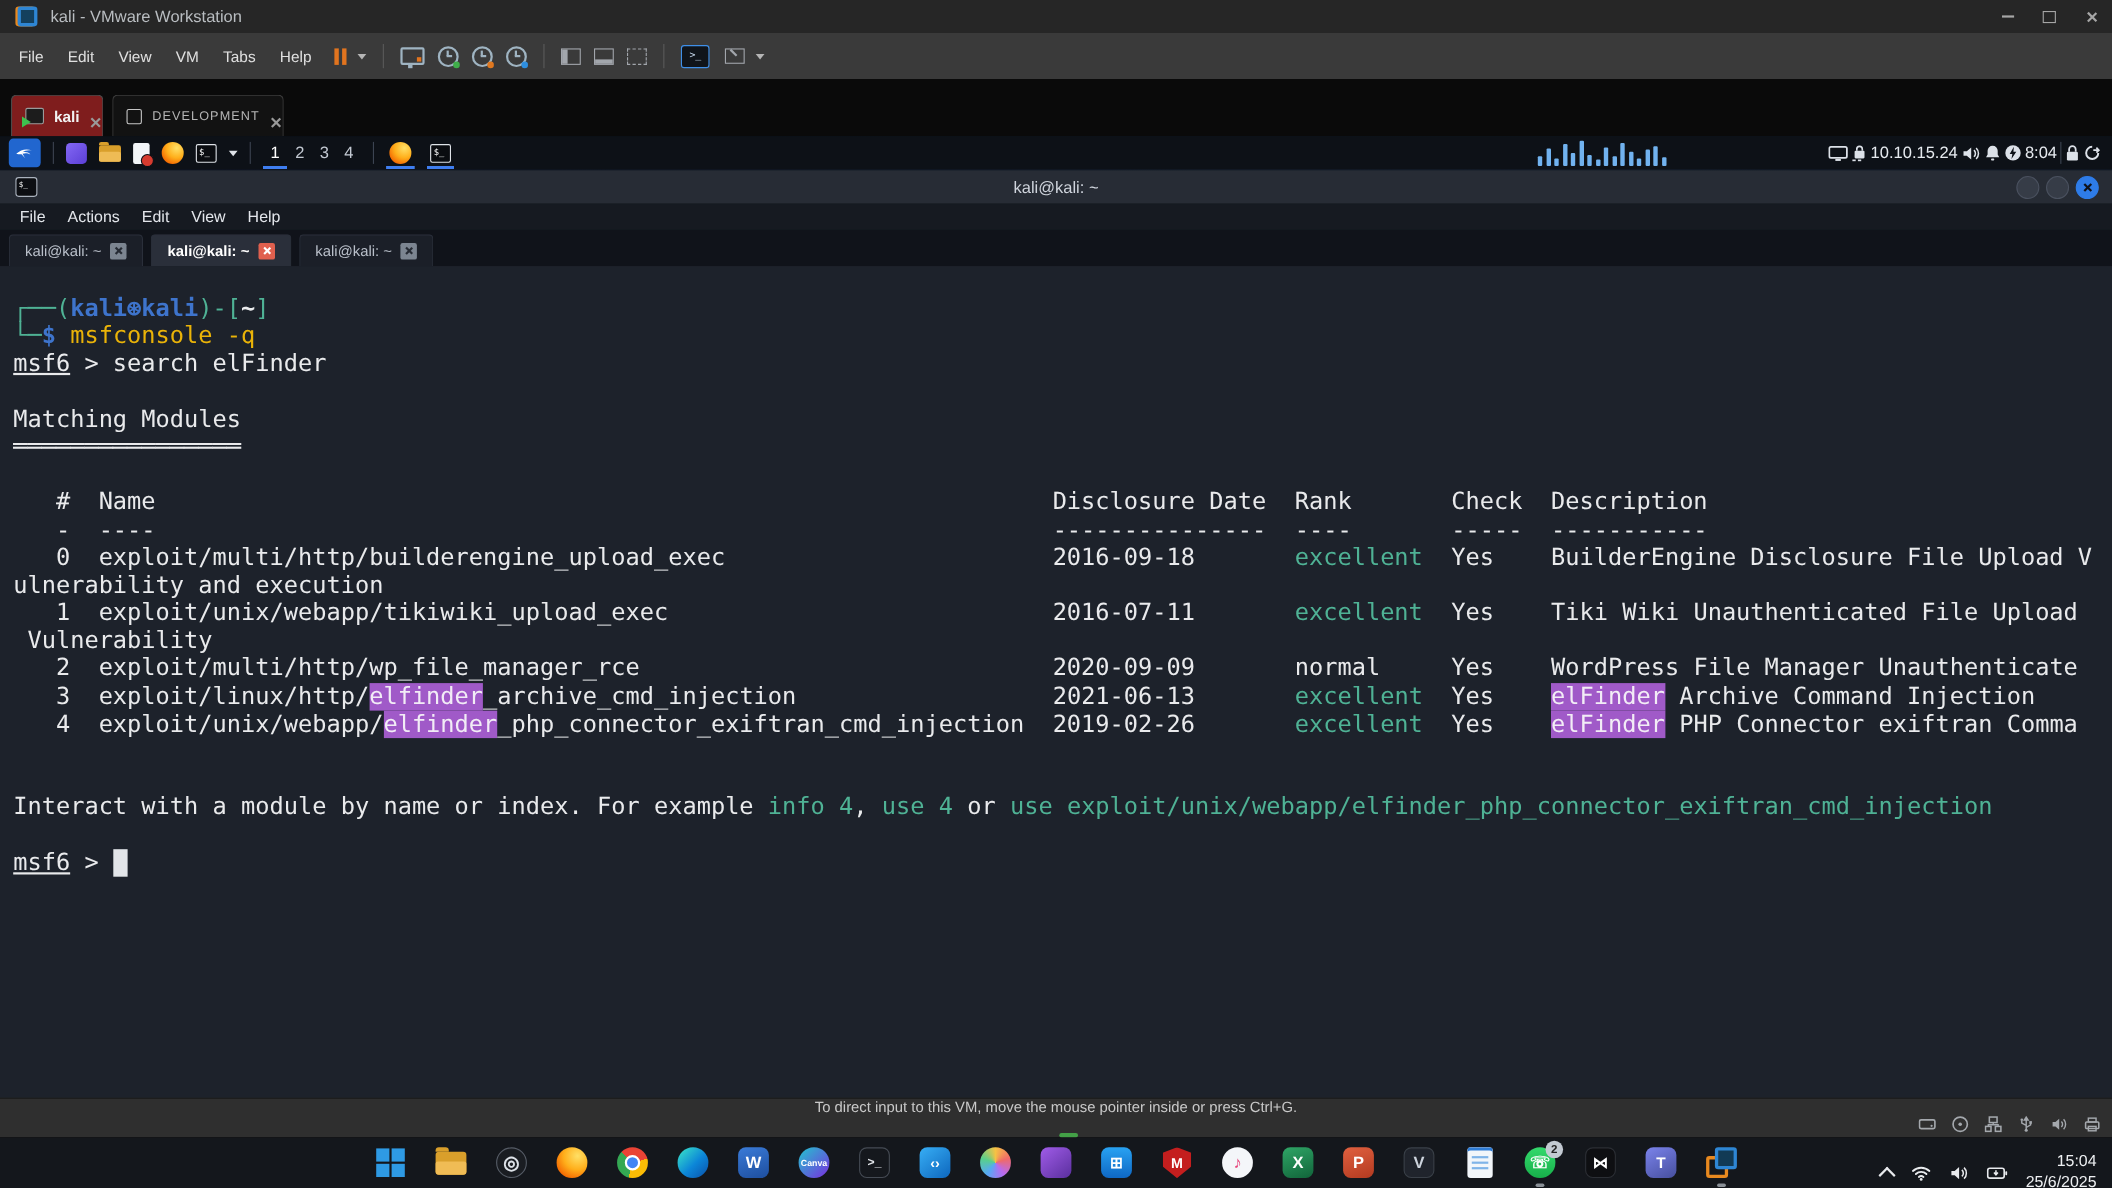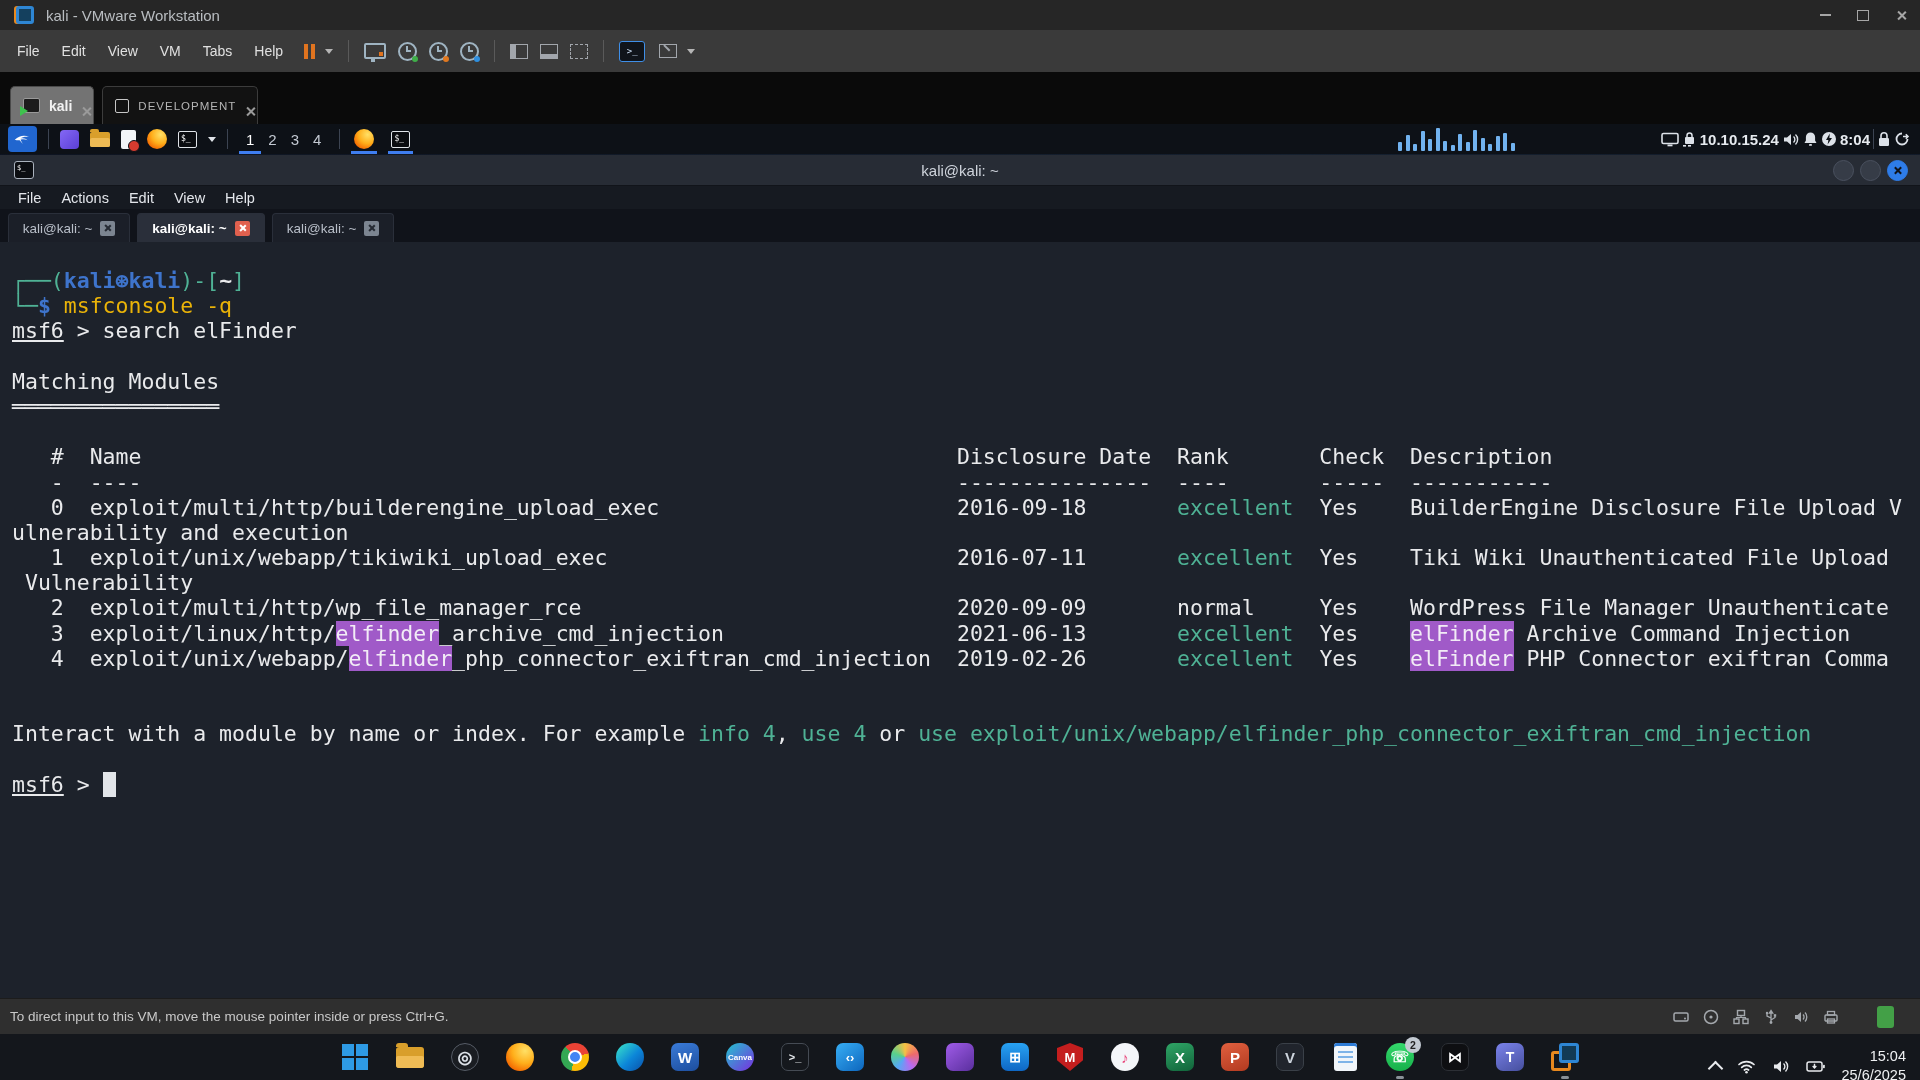--- a/index.html
+++ b/index.html
@@ -40,21 +40,21 @@
   .pane.v::before{content:"";position:absolute;left:0;top:0;width:5px;height:100%;background:#a2a6ac;}
   .pane.h::before{content:"";position:absolute;left:0;bottom:0;width:100%;height:4px;background:#a2a6ac;}
   .pane.d{border-style:dashed;}
   .consolebox{width:24px;height:19px;background:#10141a;border:1.5px solid #3f8fe8;border-radius:3px;color:#cfe2f8;font:9px "DejaVu Sans Mono",monospace;display:flex;align-items:center;justify-content:center;margin:0 6px;}
   .fs-ico{width:16px;height:12px;border:1.5px solid #a2a6ac;position:relative;margin:0 4px 0 8px;}
   .fs-ico::before{content:"";position:absolute;left:3px;top:2px;width:8px;height:1.5px;background:#a2a6ac;transform:rotate(45deg);}
 
   
   #vm-tabstrip{left:0;top:72px;width:1920px;height:52px;background:#0a0a0a;display:flex;align-items:flex-end;padding-left:10px;box-sizing:border-box;}
   .vm-tab{height:37px;display:flex;align-items:center;border:1px solid #4a4a4a;border-bottom:none;border-radius:5px 5px 0 0;padding:0 12px;margin-right:8px;gap:9px;}
-  .vm-tab.active{background:#737373;}
+  .vm-tab.active{background:#7f1d1d;}
   .vm-tab.inactive{background:#121212;border-color:#3c3c3c;}
   .vm-tab .lbl-a{color:#f2f2f2;font-size:14px;font-weight:bold;}
   .vm-tab .lbl-i{color:#b5b5b5;font-size:11.5px;letter-spacing:1px;}
   .vmtab-ico{width:15px;height:13px;border:1.5px solid #9a9a9a;border-radius:2px;position:relative;background:#1c1c1c;}
   .vmtab-ico .play{position:absolute;left:-4px;bottom:-4px;width:0;height:0;border-top:5px solid transparent;border-bottom:5px solid transparent;border-left:8px solid #3ec24e;}
   .sq-ico{width:12px;height:12px;border:1.5px solid #c6c6c6;border-radius:2px;}
   .tab-x{color:#9a9a9a;}
 
   
   #vm-screen{left:0;top:124px;width:1920px;height:874px;background:linear-gradient(140deg,#0d1320,#15202f 45%,#0c1220);}
@@ -71,21 +71,21 @@
   .doc-s{width:15px;height:19px;background:#f2f5f8;border-radius:2px;position:relative;}
   .doc-s::after{content:"";position:absolute;right:-4px;bottom:-3px;width:10px;height:10px;border-radius:50%;background:#d63b2f;border:1.5px solid #0d1117;}
   .ff-s{width:20px;height:20px;border-radius:50%;background:radial-gradient(circle at 68% 28%,#ffe066,#ffaf1b 45%,#f46a02 78%,#d94d01);}
   .term-s{width:19px;height:17px;background:#0a0c10;border:1.5px solid #dfe3e8;border-radius:2px;color:#fff;font:8px "DejaVu Sans Mono",monospace;display:flex;align-items:flex-start;padding:2px 0 0 2px;box-sizing:border-box;}
   .chev{width:0;height:0;border-left:4.5px solid transparent;border-right:4.5px solid transparent;border-top:5px solid #dfe3e8;}
   .ws{font-size:15px;color:#c3c9d2;padding:0 7px;height:30px;display:flex;align-items:center;}
   .ws.active{color:#fff;box-shadow:inset 0 -3px 0 #3f7ef0;}
   .running{height:30px;display:flex;align-items:center;box-shadow:inset 0 -3px 0 #3f7ef0;padding:0 3px;}
   #visualizer{position:absolute;left:1398px;top:0;height:30px;display:flex;align-items:flex-end;gap:3.5px;padding-bottom:3px;box-sizing:border-box;}
   #visualizer i{width:4px;background:#71b2ef;border-radius:1px;}
-  .kp-right{position:absolute;right:10px;top:0;height:30px;display:flex;align-items:center;gap:3px;font-weight:bold;}
+  .kp-right{position:absolute;right:10px;top:0;height:30px;display:flex;align-items:center;gap:3px;}
   .kp-right svg{display:block;}
   .kp-txt{font-size:15px;color:#e6eaef;}
 
   
   #qterminal{left:0;top:155px;width:1920px;height:843px;background:#1d222b;}
   #qt-titlebar{position:absolute;left:0;top:0;width:100%;height:31px;background:#272c35;border-bottom:1px solid #11141a;display:flex;align-items:center;box-sizing:border-box;}
   .qt-ico{width:20px;height:18px;background:#0c0e12;border:1.5px solid #aab2bd;border-radius:3px;margin-left:14px;color:#fff;font:7px "DejaVu Sans Mono",monospace;display:flex;align-items:flex-start;padding:2px 0 0 2px;box-sizing:border-box;}
   #qt-title{position:absolute;left:0;right:0;text-align:center;color:#cfd4dc;font-size:15px;}
   .qt-ctls{margin-left:auto;display:flex;gap:6px;margin-right:12px;z-index:2;}
   .qt-c{width:21px;height:21px;border-radius:50%;background:#363c47;border:1px solid #4a515f;display:flex;align-items:center;justify-content:center;box-sizing:border-box;}
@@ -107,21 +107,21 @@
   .seg-w{color:#e9eaec;}
   .seg-g{color:#4fb295;}
   .seg-bb{color:#3e74cc;font-weight:bold;}
   .seg-c{color:#eab308;}
   .seg-bw{color:#e9eaec;font-weight:bold;}
   .seg-u{color:#e9eaec;text-decoration:underline;}
   .seg-hl{color:#f2ecf6;background:#a05ac8;}
   .seg-cur{background:#e2e5e9;color:transparent;}
 
   
-  #vm-statusbar{left:0;top:998px;width:1920px;height:36px;background:#2f2f2f;border-top:1px solid #1c1c1c;display:flex;align-items:center;padding:0 10px;box-sizing:border-box;}
+  #vm-statusbar{left:0;top:998px;width:1920px;height:36px;background:#2f2f2f;border-top:1px solid #1c1c1c;display:flex;align-items:center;padding:0 10px;box-sizing:border-box;flex-direction:column;}
   #status-hint{color:#c9c9c9;font-size:13.5px;}
   .sb-icons{margin-left:auto;display:flex;align-items:center;gap:14px;}
   .sb-icons svg{display:block;opacity:.85;}
   .msg-tab{width:17px;height:22px;background:#43a047;border-radius:3px;margin-left:38px;margin-right:16px;}
 
   
   #win-taskbar{left:0;top:1034px;width:1920px;height:46px;background:#14171c;display:flex;align-items:center;justify-content:center;gap:25px;}
   .tbi{width:30px;height:30px;position:relative;display:flex;align-items:center;justify-content:center;}
   .tbi .ic{width:28px;height:28px;border-radius:7px;display:flex;align-items:center;justify-content:center;font-weight:bold;box-sizing:border-box;font-family:"Liberation Sans",sans-serif;}
   .tbi .ic.circle{border-radius:50%;}

